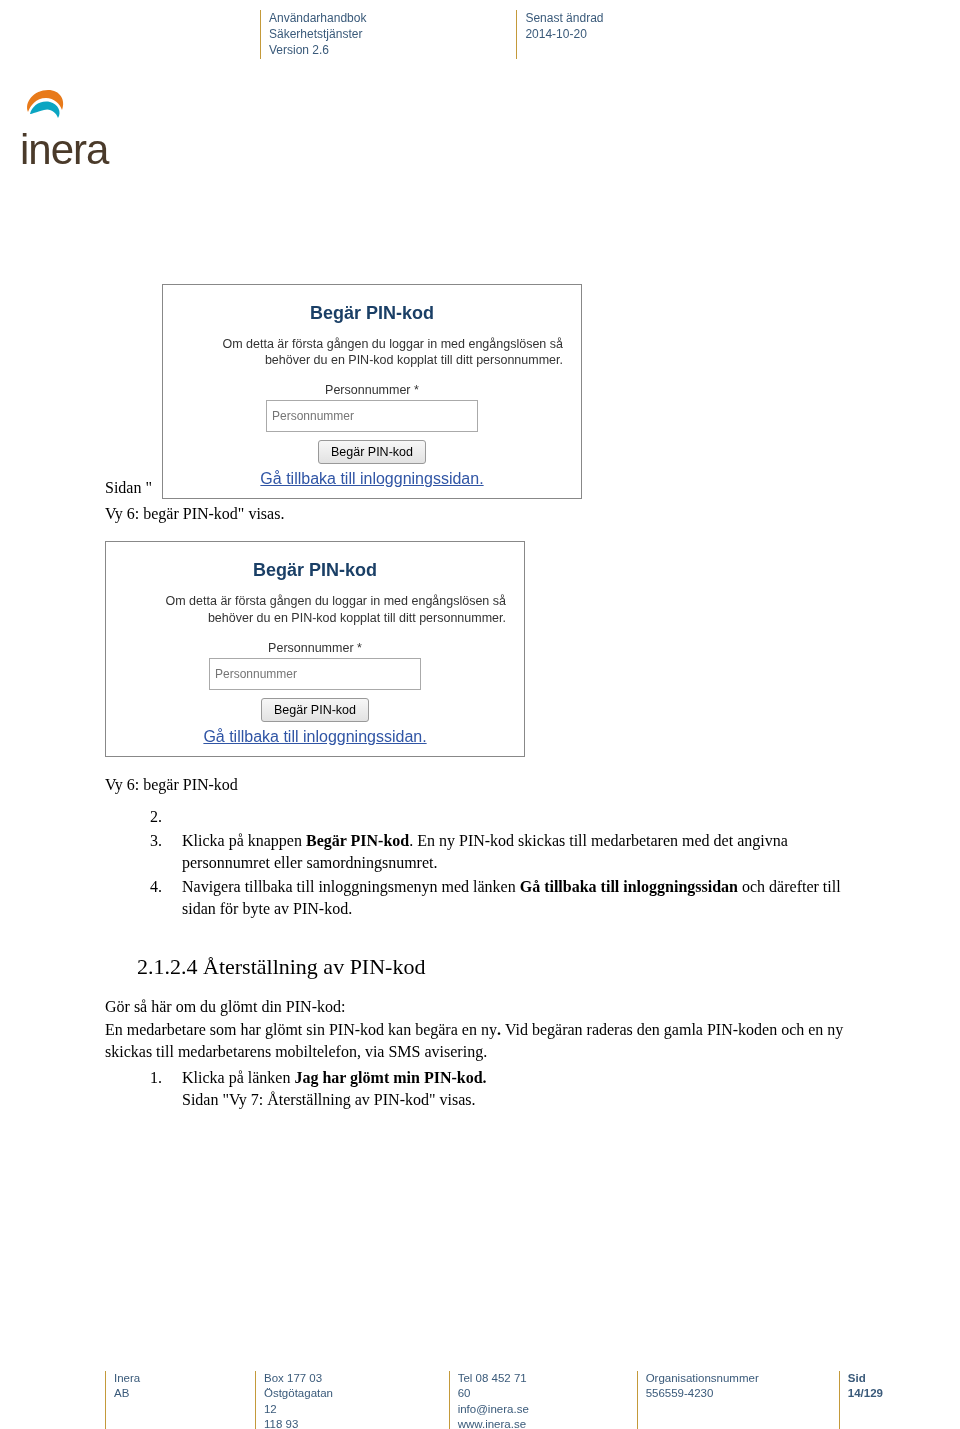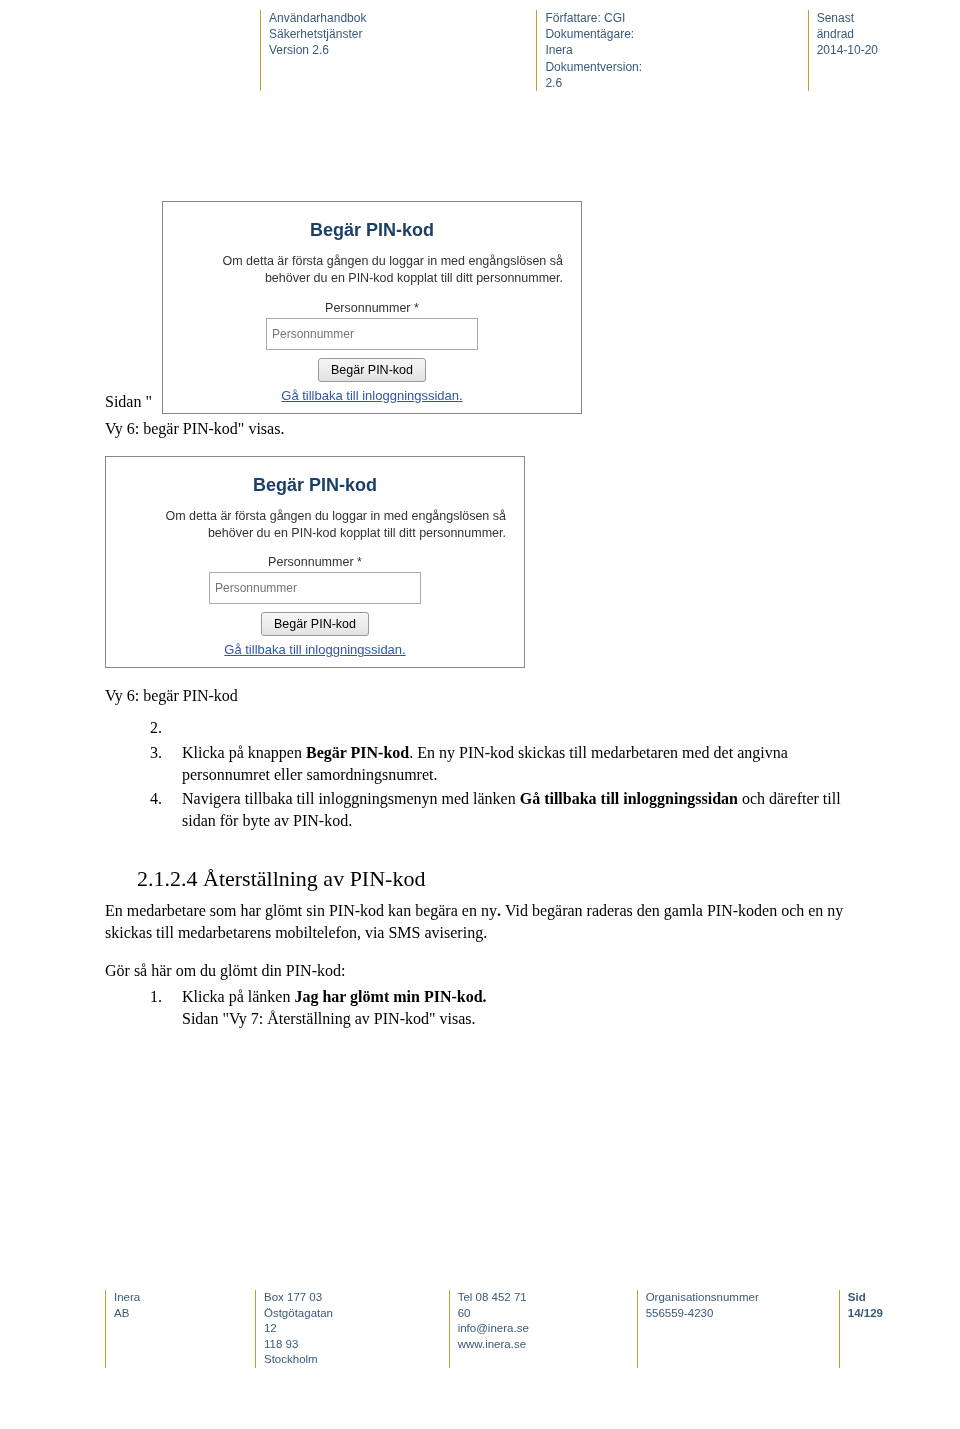--- a/index.html
+++ b/index.html
@@ -89,21 +89,21 @@
     background: linear-gradient(#f7f7f7,#e2e2e2);
     font-size: 12.5px;
     font-family: inherit;
     border-radius: 3px;
     cursor: pointer;
     margin-bottom: 6px;
   }
   .dialog-link {
     color: #3055a5;
     text-decoration: underline;
-    font-size: 13px;
+    font-size: 16px;
     cursor: pointer;
   }
   .dlg1-row {
     display: flex;
     align-items: flex-end;
     margin-top: 110px;
     margin-left: 75px;
     gap: 10px;
   }
   .side-text {
@@ -181,31 +181,33 @@
 <body>
 
 <div class="page">
 
   <div class="header">
     <div class="hcol">
       <div>Användarhandbok</div>
       <div>Säkerhetstjänster</div>
       <div>Version 2.6</div>
     </div>
-    <div class="hcol" style="margin-left:130px;">
-      <div>Författare: CGI</div>
-      <div>Dokumentägare: Inera</div>
-      <div>Dokumentversion: 2.6</div>
-    </div>
     <div class="hcol" style="margin-left:110px;">
       <div>Senast ändrad</div>
       <div>2014-10-20</div>
     </div>
   </div>
 
+  <div class="logo-wrap">
+    <svg class="logo-swirl" width="50" height="42" viewBox="0 0 50 42">
+      <path d="M8 28 C 4 18, 14 6, 28 6 C 40 6, 46 16, 42 26 C 40 20, 34 14, 26 14 C 16 14, 10 22, 8 28 Z" fill="#e87a1a"></path>
+      <path d="M10 30 C 12 22, 20 16, 30 18 C 38 20, 42 28, 38 34 C 36 28, 30 24, 24 26 C 16 28, 12 30, 10 30 Z" fill="#0aa5c2"></path>
+    </svg>
+    <span class="logo-text">inera</span>
+  </div>
 
   <div class="dlg1-row">
     <div class="side-text">
       <div>Sidan "</div>
     </div>
     <div class="dialog">
       <div class="dialog-title">Begär PIN-kod</div>
       <div class="dialog-desc">Om detta är första gången du loggar in med engångslösen så behöver du en PIN-kod kopplat till ditt personnummer.</div>
       <div class="dialog-label">Personnummer *</div>
       <input class="dialog-input" placeholder="Personnummer" style="">
@@ -239,24 +241,24 @@
     </div>
     <div class="item">
       <div class="num">4.</div>
       <div>
         <span>Navigera tillbaka till inloggningsmenyn med länken </span><span class="bold">Gå tillbaka till inloggningssidan</span><span> och därefter till sidan för byte av PIN-kod.</span>
       </div>
     </div>
   </div>
 
   <div class="sec-title">2.1.2.4 Återställning av PIN-kod</div>
+  <div class="para" style="margin-top:16px;">Gör så här om du glömt din PIN-kod:</div>
   <div class="para">
     <span>En medarbetare som har glömt sin PIN-kod kan begära en ny</span><span class="bold">. </span><span>Vid begäran raderas den gamla PIN-koden och en ny skickas till medarbetarens mobiltelefon, via SMS avisering.</span>
   </div>
-  <div class="para" style="margin-top:16px;">Gör så här om du glömt din PIN-kod:</div>
   <div class="list1">
     <div class="item">
       <div style="min-width:20px;">1.</div>
       <div>
         <span>Klicka på länken </span><span class="bold">Jag har glömt min PIN-kod.</span>
       </div>
     </div>
     <div class="item">
       <div style="min-width:20px;"></div>
       <div>Sidan "Vy 7: Återställning av PIN-kod" visas.</div>

